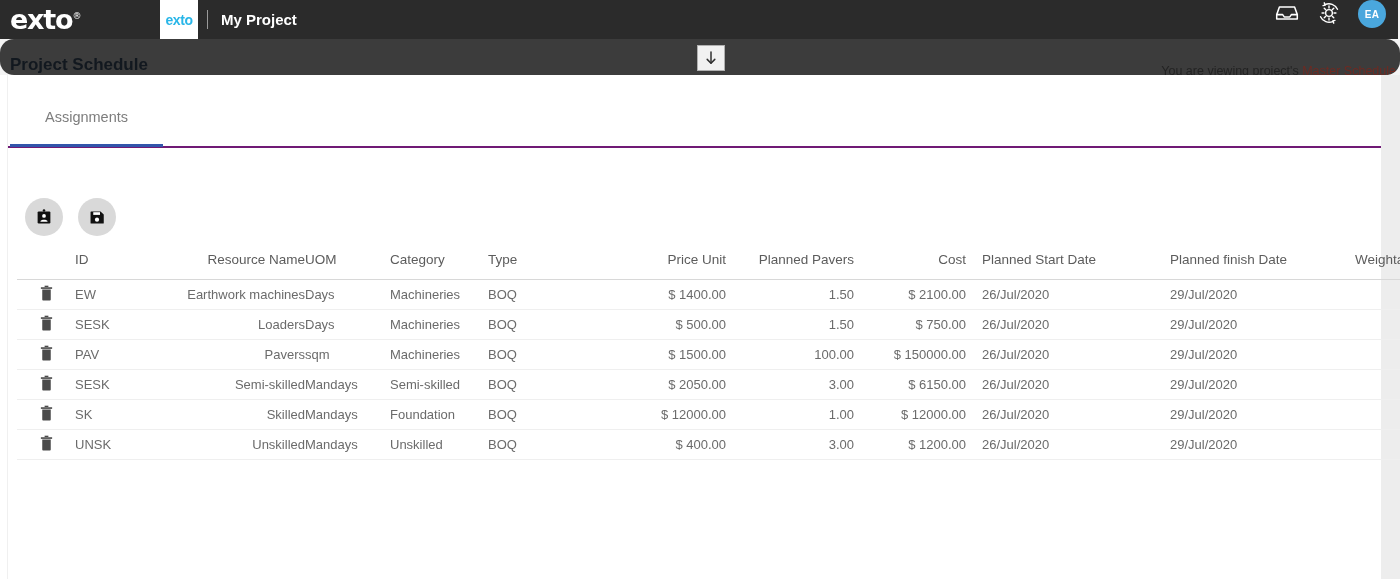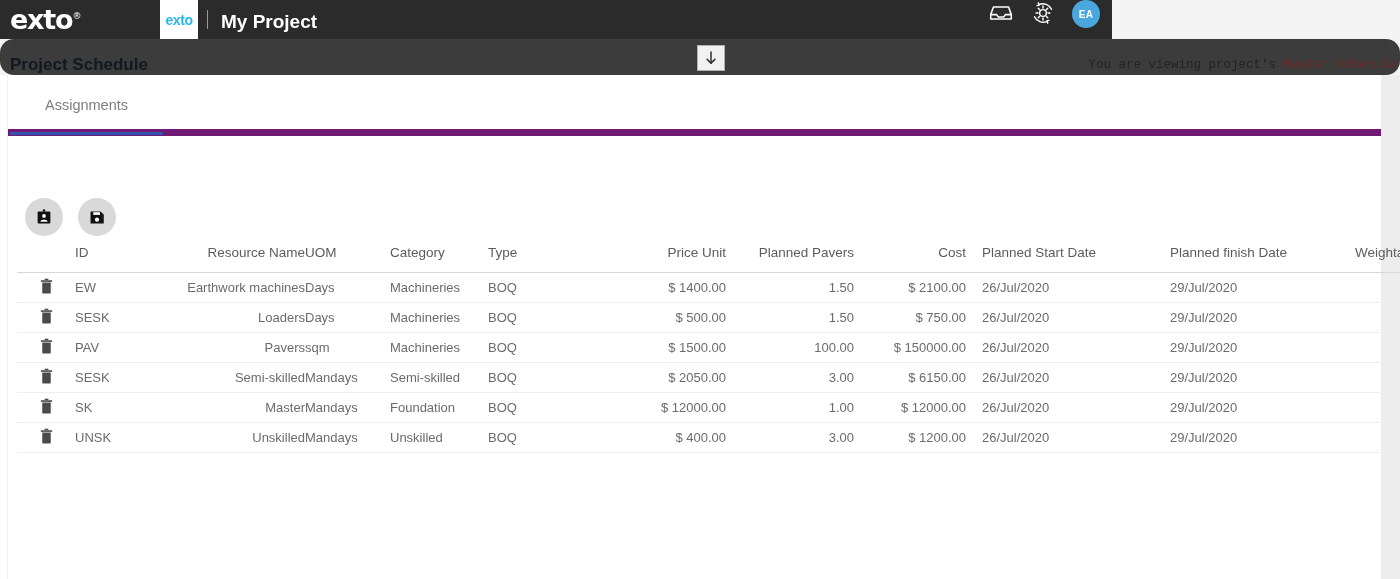--- a/index.html
+++ b/index.html
@@ -16,21 +16,21 @@
     position: relative;
     width: 1400px;
     height: 579px;
     background: #f4f4f4;
   }
 
   
   .topbar {
     position: absolute;
     top: 0; left: 0;
-    width: 1112px;
+    width: 1398px;
     height: 39px;
     background: #2b2b2b;
     display: flex;
     align-items: center;
   }
 
   .brand-logo {
     margin-left: 10px;
     color: #ffffff;
     font-size: 27px;
@@ -68,21 +68,21 @@
     width: 1px;
     height: 19px;
     background: #9a9a9a;
   }
 
   .proj-name {
     position: absolute;
     left: 221px;
     top: 11px;
     color: #ffffff;
-    font-size: 19px;
+    font-size: 15px;
     font-weight: 700;
   }
 
   .top-icons {
     position: absolute;
     right: 12px;
     top: 0;
     height: 39px;
     display: flex;
     align-items: flex-start;
@@ -122,25 +122,24 @@
     top: 16px;
     font-size: 17px;
     font-weight: 700;
     color: #12181f;
     white-space: nowrap;
   }
 
   .viewing-note {
     position: absolute;
     right: 4px;
-    top: 19px;
+    top: 25px;
     font-size: 12.5px;
     color: #232323;
     white-space: nowrap;
-    font-family: Liberation Mono, monospace;
   }
   .viewing-note .master {
     color: #6e2a22;
   }
 
   .collapse-btn {
     position: absolute;
     left: 697px;
     top: 45px;
     width: 28px;
@@ -177,24 +176,24 @@
     left: 0px;
     width: 8px;
     height: 504px;
     background: #ffffff;
     border-right: 1px solid #f0f0f0;
   }
 
   
   .tabs {
     position: absolute;
-    top: 4px; left: 0;
+    top: 16px; left: 0;
     width: 1373px;
     height: 57px;
-    border-bottom: 7px solid #701a75;
+    border-bottom: 2px solid #701a75;
   }
   .tab {
     position: absolute;
     left: 2px;
     top: 18px;
     width: 153px;
     text-align: center;
     font-size: 14.5px;
     color: #7d7d7d;
     cursor: pointer;
@@ -234,21 +233,21 @@
     display: flex;
     align-items: center;
     justify-content: center;
     cursor: pointer;
     border: none;
   }
 
   
   .table-wrap {
     position: absolute;
-    top: 170px;
+    top: 177px;
     left: 9px;
     width: 1370px;
   }
   table.grid {
     width: 1370px;
     border-collapse: collapse;
     table-layout: fixed;
   }
   table.grid thead th {
     font-size: 13.5px;
@@ -460,21 +459,21 @@
               <td class="c-pfd date-cell">29/Jul/2020</td>
               <td class="c-wt"></td>
             </tr>
             <tr>
               <td class="c-del"><svg width="15" height="17" viewBox="0 0 24 26">
                   <rect x="9" y="0.5" width="6" height="2.2" fill="#4a4a4a"></rect>
                   <rect x="3" y="3" width="18" height="2.6" fill="#4a4a4a"></rect>
                   <path d="M5.2 6.4 h13.6 v16.2 a1.4 1.4 0 0 1 -1.4 1.4 h-10.8 a1.4 1.4 0 0 1 -1.4 -1.4 z" fill="#4a4a4a"></path>
                 </svg></td>
               <td class="c-id">SK</td>
-              <td class="c-name">Master</td>
+              <td class="c-name">Skilled</td>
               <td class="c-uom">Mandays</td>
               <td class="c-cat">Foundation</td>
               <td class="c-type">BOQ</td>
               <td class="c-price">$ 12000.00</td>
               <td class="c-units">1.00</td>
               <td class="c-cost">$ 12000.00</td>
               <td class="c-psd date-cell">26/Jul/2020</td>
               <td class="c-pfd date-cell">29/Jul/2020</td>
               <td class="c-wt"></td>
             </tr>

